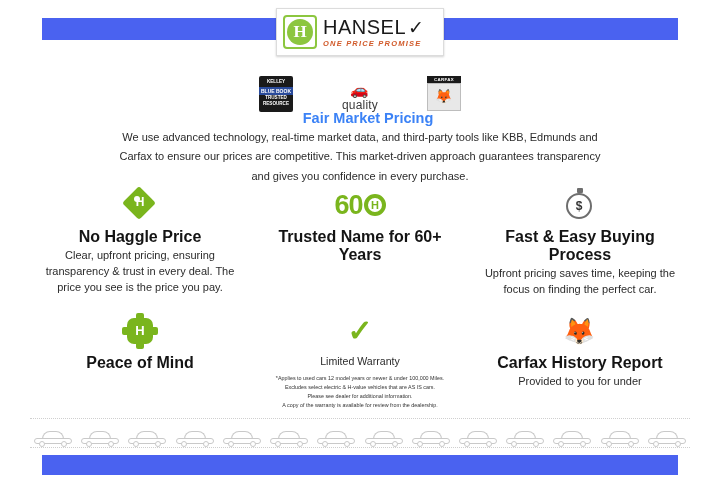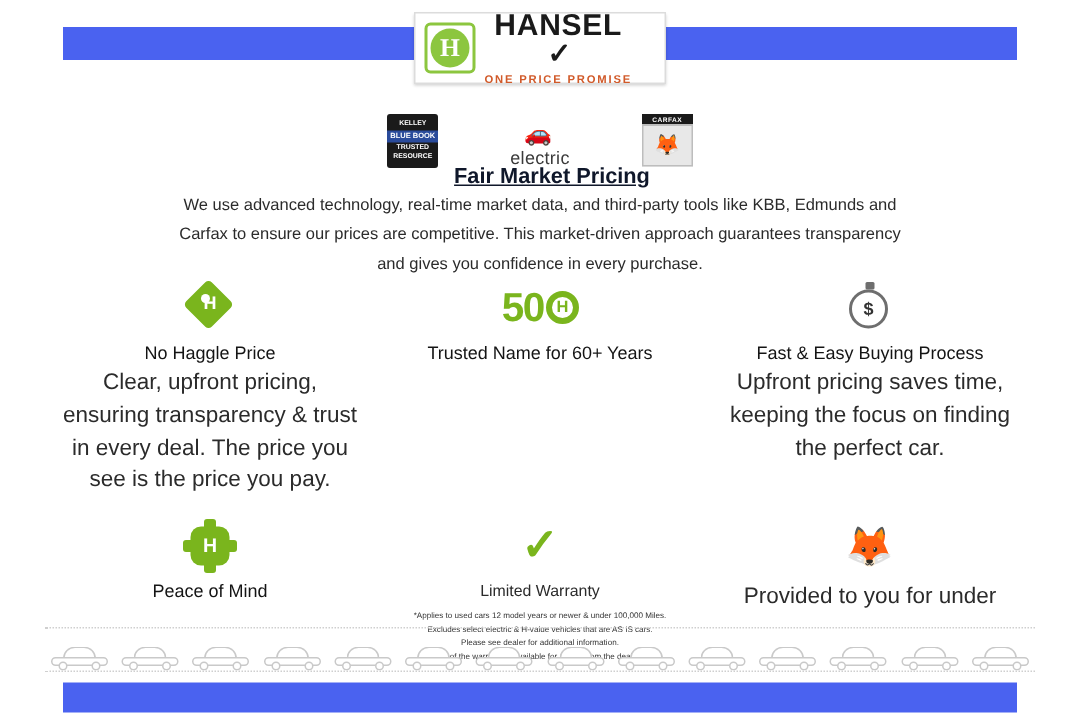--- a/index.html
+++ b/index.html
@@ -53,39 +53,39 @@
     background: #8cc63f;
     color: #ffffff;
     font-weight: bold;
     font-size: 17px;
     display: flex; align-items: center; justify-content: center;
     font-family: "Liberation Serif", serif;
   }
   .logo-text { line-height: 1; }
   .logo-word {
     font-size: 20px;
-    font-weight: bold;
+    font-weight: normal;
     letter-spacing: 0.5px;
     color: #1a1a1a;
     display: flex;
-    align-items: center;
-    flex-direction: column;
+    align-items: flex-end;
   }
   .logo-check {
     margin-left: 2px;
     font-size: 19px;
     color: #1a1a1a;
     line-height: 1;
   }
   .logo-sub {
     font-size: 7.5px;
     letter-spacing: 1.2px;
     color: #d15a2a;
     margin-top: 3px;
     font-weight: bold;
+    font-style: italic;
   }
 
   
   .partners {
     position: absolute;
     top: 74px;
     left: 0; right: 0;
     display: flex;
     justify-content: center;
     align-items: flex-end;
@@ -151,22 +151,21 @@
     font-size: 14px;
   }
 
   
   .fmp-title {
     position: absolute;
     top: 110px; left: 16px; right: 0;
     text-align: center;
     font-size: 14.5px;
     font-weight: bold;
-    color: #0f172a;
-    text-decoration: underline;
+    color: #3b82f6;
   }
   .fmp-body {
     position: absolute;
     top: 128px; left: 110px; width: 500px;
     text-align: center;
     font-size: 11px;
     line-height: 1.75;
     color: #2b2b2b;
   }
 
@@ -185,27 +184,27 @@
     padding: 0 8px;
   }
   .cell .art {
     height: 38px;
     display: flex;
     align-items: center;
     justify-content: center;
     margin-bottom: 4px;
   }
   .cell h3 {
-    font-size: 12px;
-    font-weight: normal;
+    font-size: 16px;
+    font-weight: bold;
     color: #141414;
     margin-bottom: 2px;
   }
   .cell p {
-    font-size: 15px;
+    font-size: 11px;
     line-height: 1.45;
     color: #2b2b2b;
   }
   .cell p.sub {
     font-size: 10.6px;
   }
   .fine {
     margin-top: 5px;
     font-size: 5.4px;
     line-height: 1.65;
@@ -378,21 +377,21 @@
 
   <div class="partners">
     <div class="kbb-badge">
       <div>KELLEY</div>
       <div class="kbb-blue">BLUE BOOK</div>
       <div>TRUSTED RESOURCE</div>
     </div>
 
     <div class="edmunds">
       <div class="car">🚗</div>
-      <div class="word">electric</div>
+      <div class="word">quality</div>
     </div>
 
     <div class="carfax-badge">
       <div class="cf-top">CARFAX</div>
       <div class="cf-body">
         <div class="cf-fox">🦊</div>
       </div>
     </div>
   </div>
 
@@ -409,21 +408,21 @@
           <div class="ltr">H</div>
         </div>
       </div>
       <h3>No Haggle Price</h3>
       <p>Clear, upfront pricing, ensuring transparency &amp; trust in every deal. The price you see is the price you pay.</p>
     </div>
 
     <div class="cell">
       <div class="art">
         <div class="sixty">
-            <span>50</span>
+            <span>60</span>
             <span class="ring">H</span>
           </div>
       </div>
       <h3>Trusted Name for 60+ Years</h3>
     </div>
 
     <div class="cell">
       <div class="art">
         <div class="stopwatch">
           <div class="crown"></div>
@@ -458,20 +457,21 @@
       <div class="fine" style="white-space: pre-line;">*Applies to used cars 12 model years or newer &amp; under 100,000 Miles.
 Excludes select electric &amp; H-value vehicles that are AS IS cars.
 Please see dealer for additional information.
 A copy of the warranty is available for review from the dealership.</div>
     </div>
 
     <div class="cell">
       <div class="art">
         <div class="fox">🦊</div>
       </div>
+      <h3>Carfax History Report</h3>
       <p>Provided to you for under</p>
     </div>
 
   </div>
 
   <div class="car-strip" id="car-strip">
       <div class="car">
         <div class="roof"></div>
         <div class="body"></div>
         <div class="w w1"></div>

